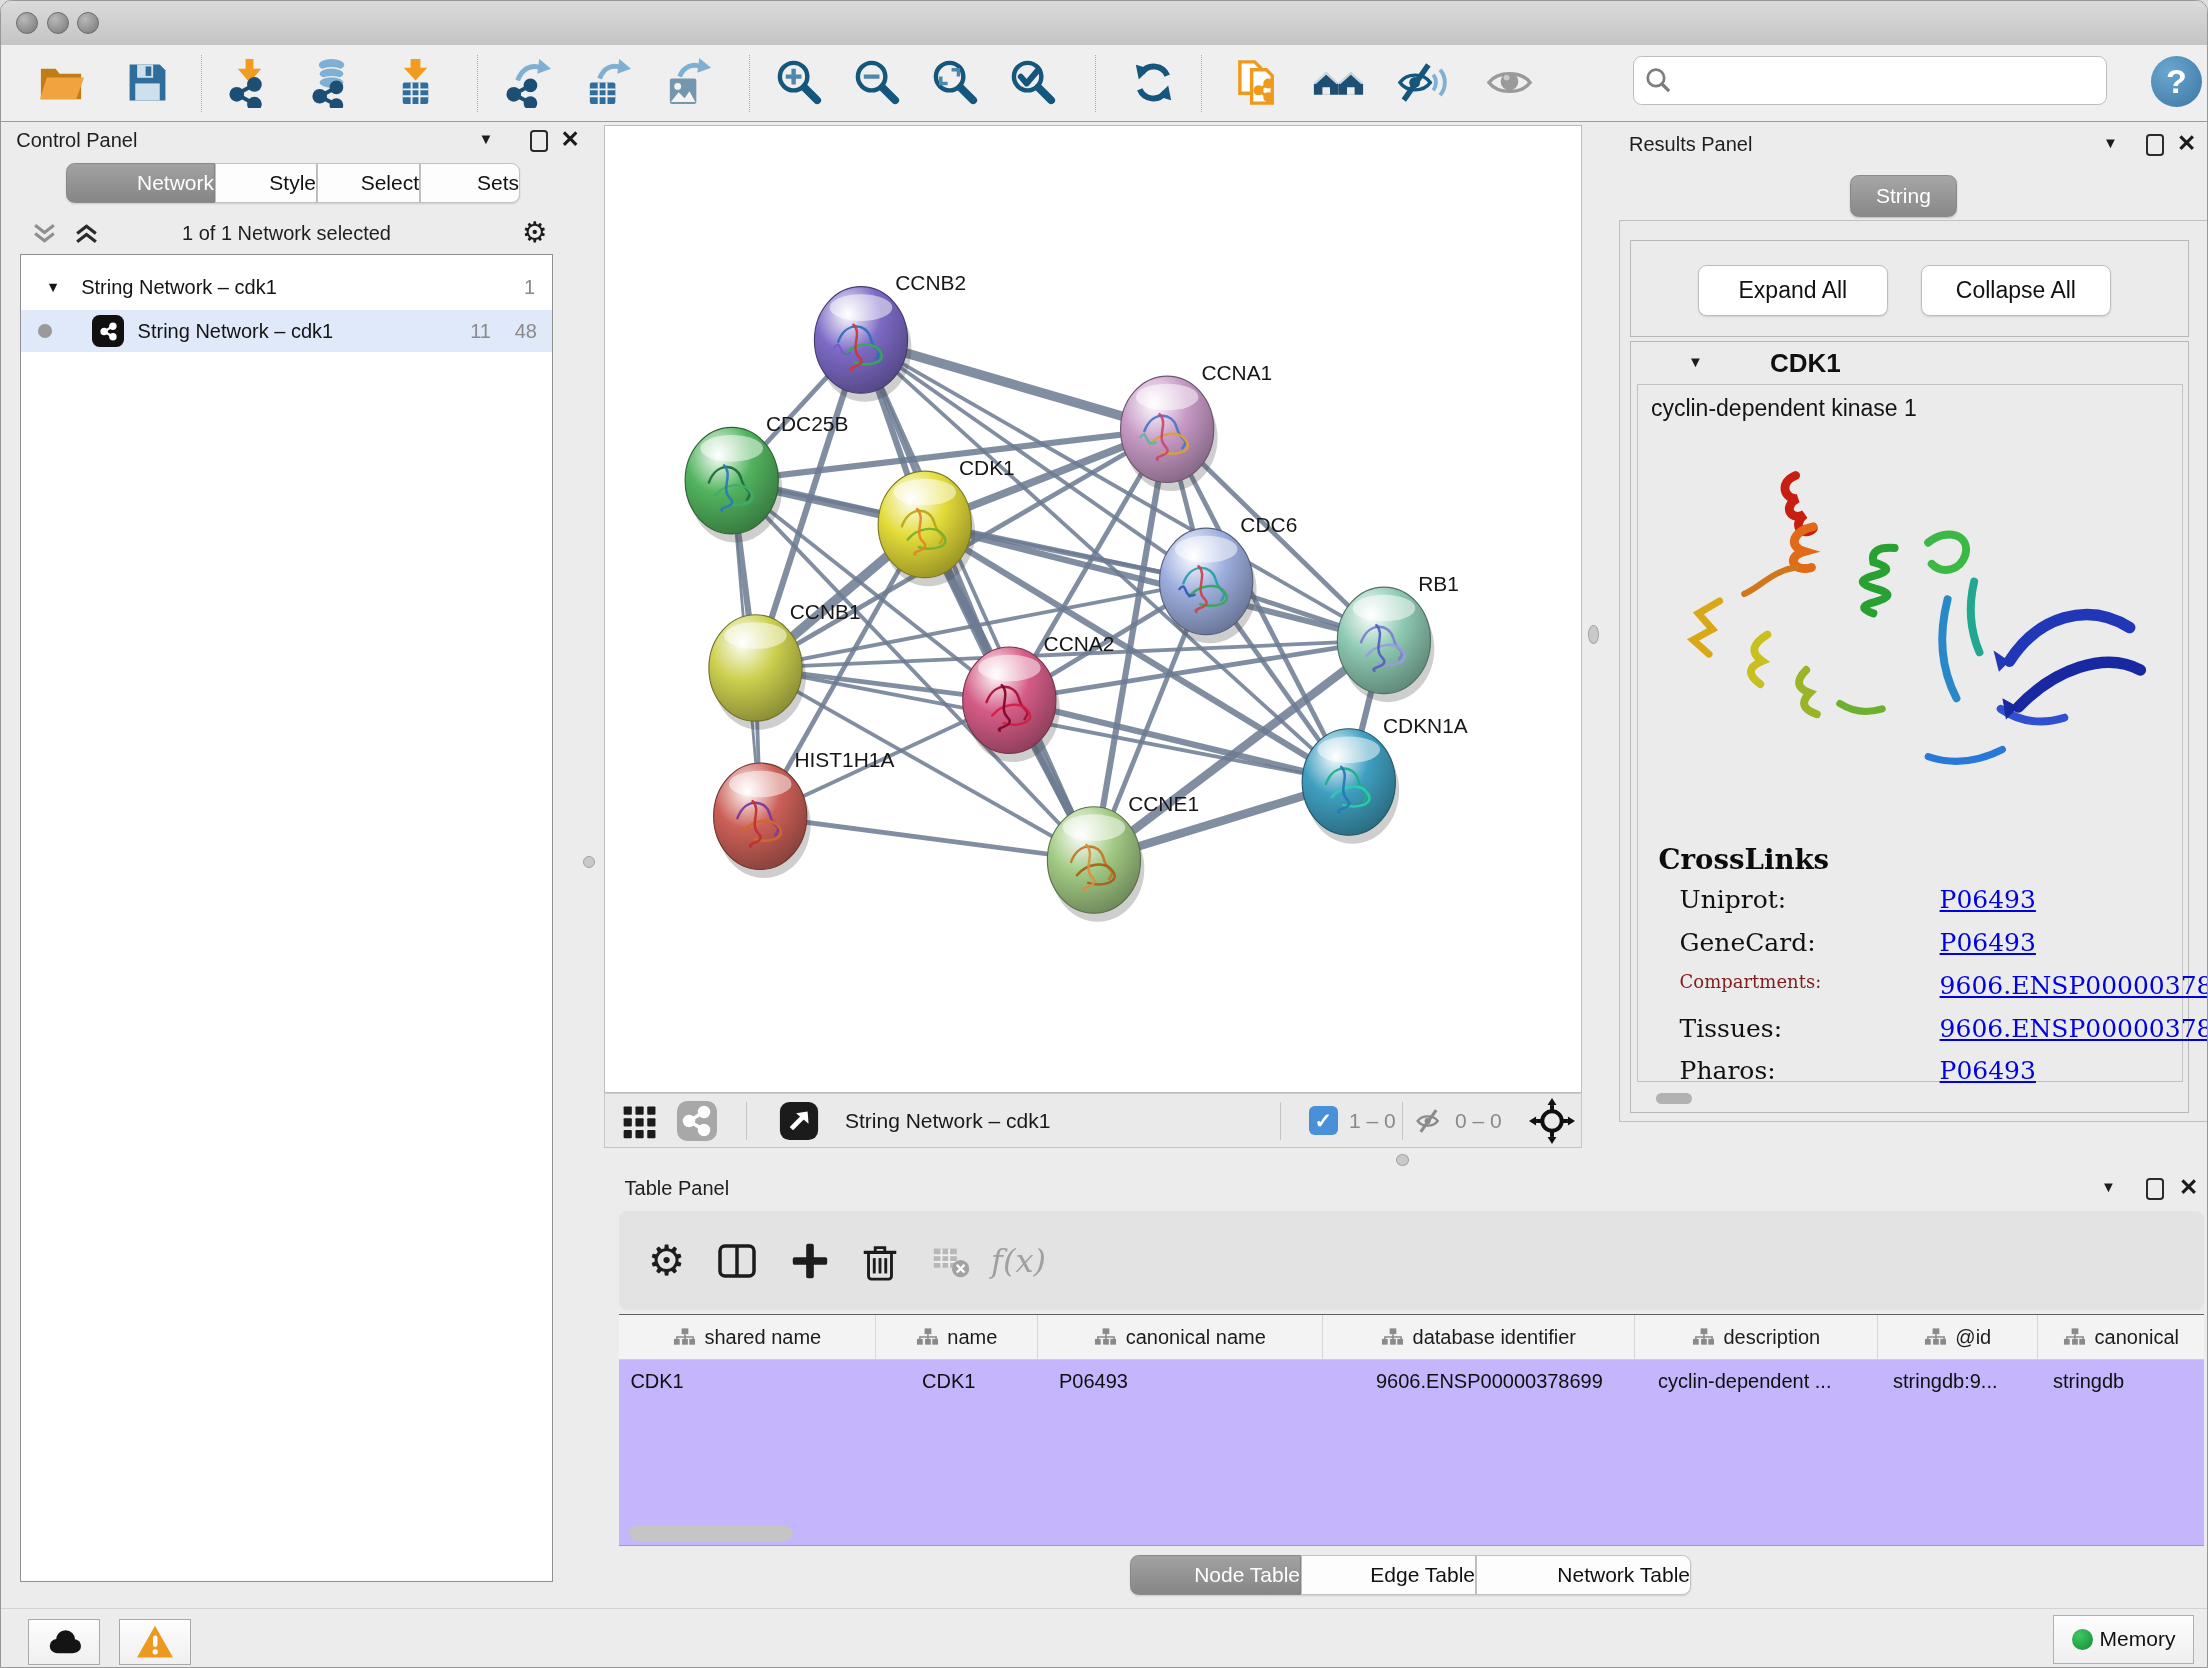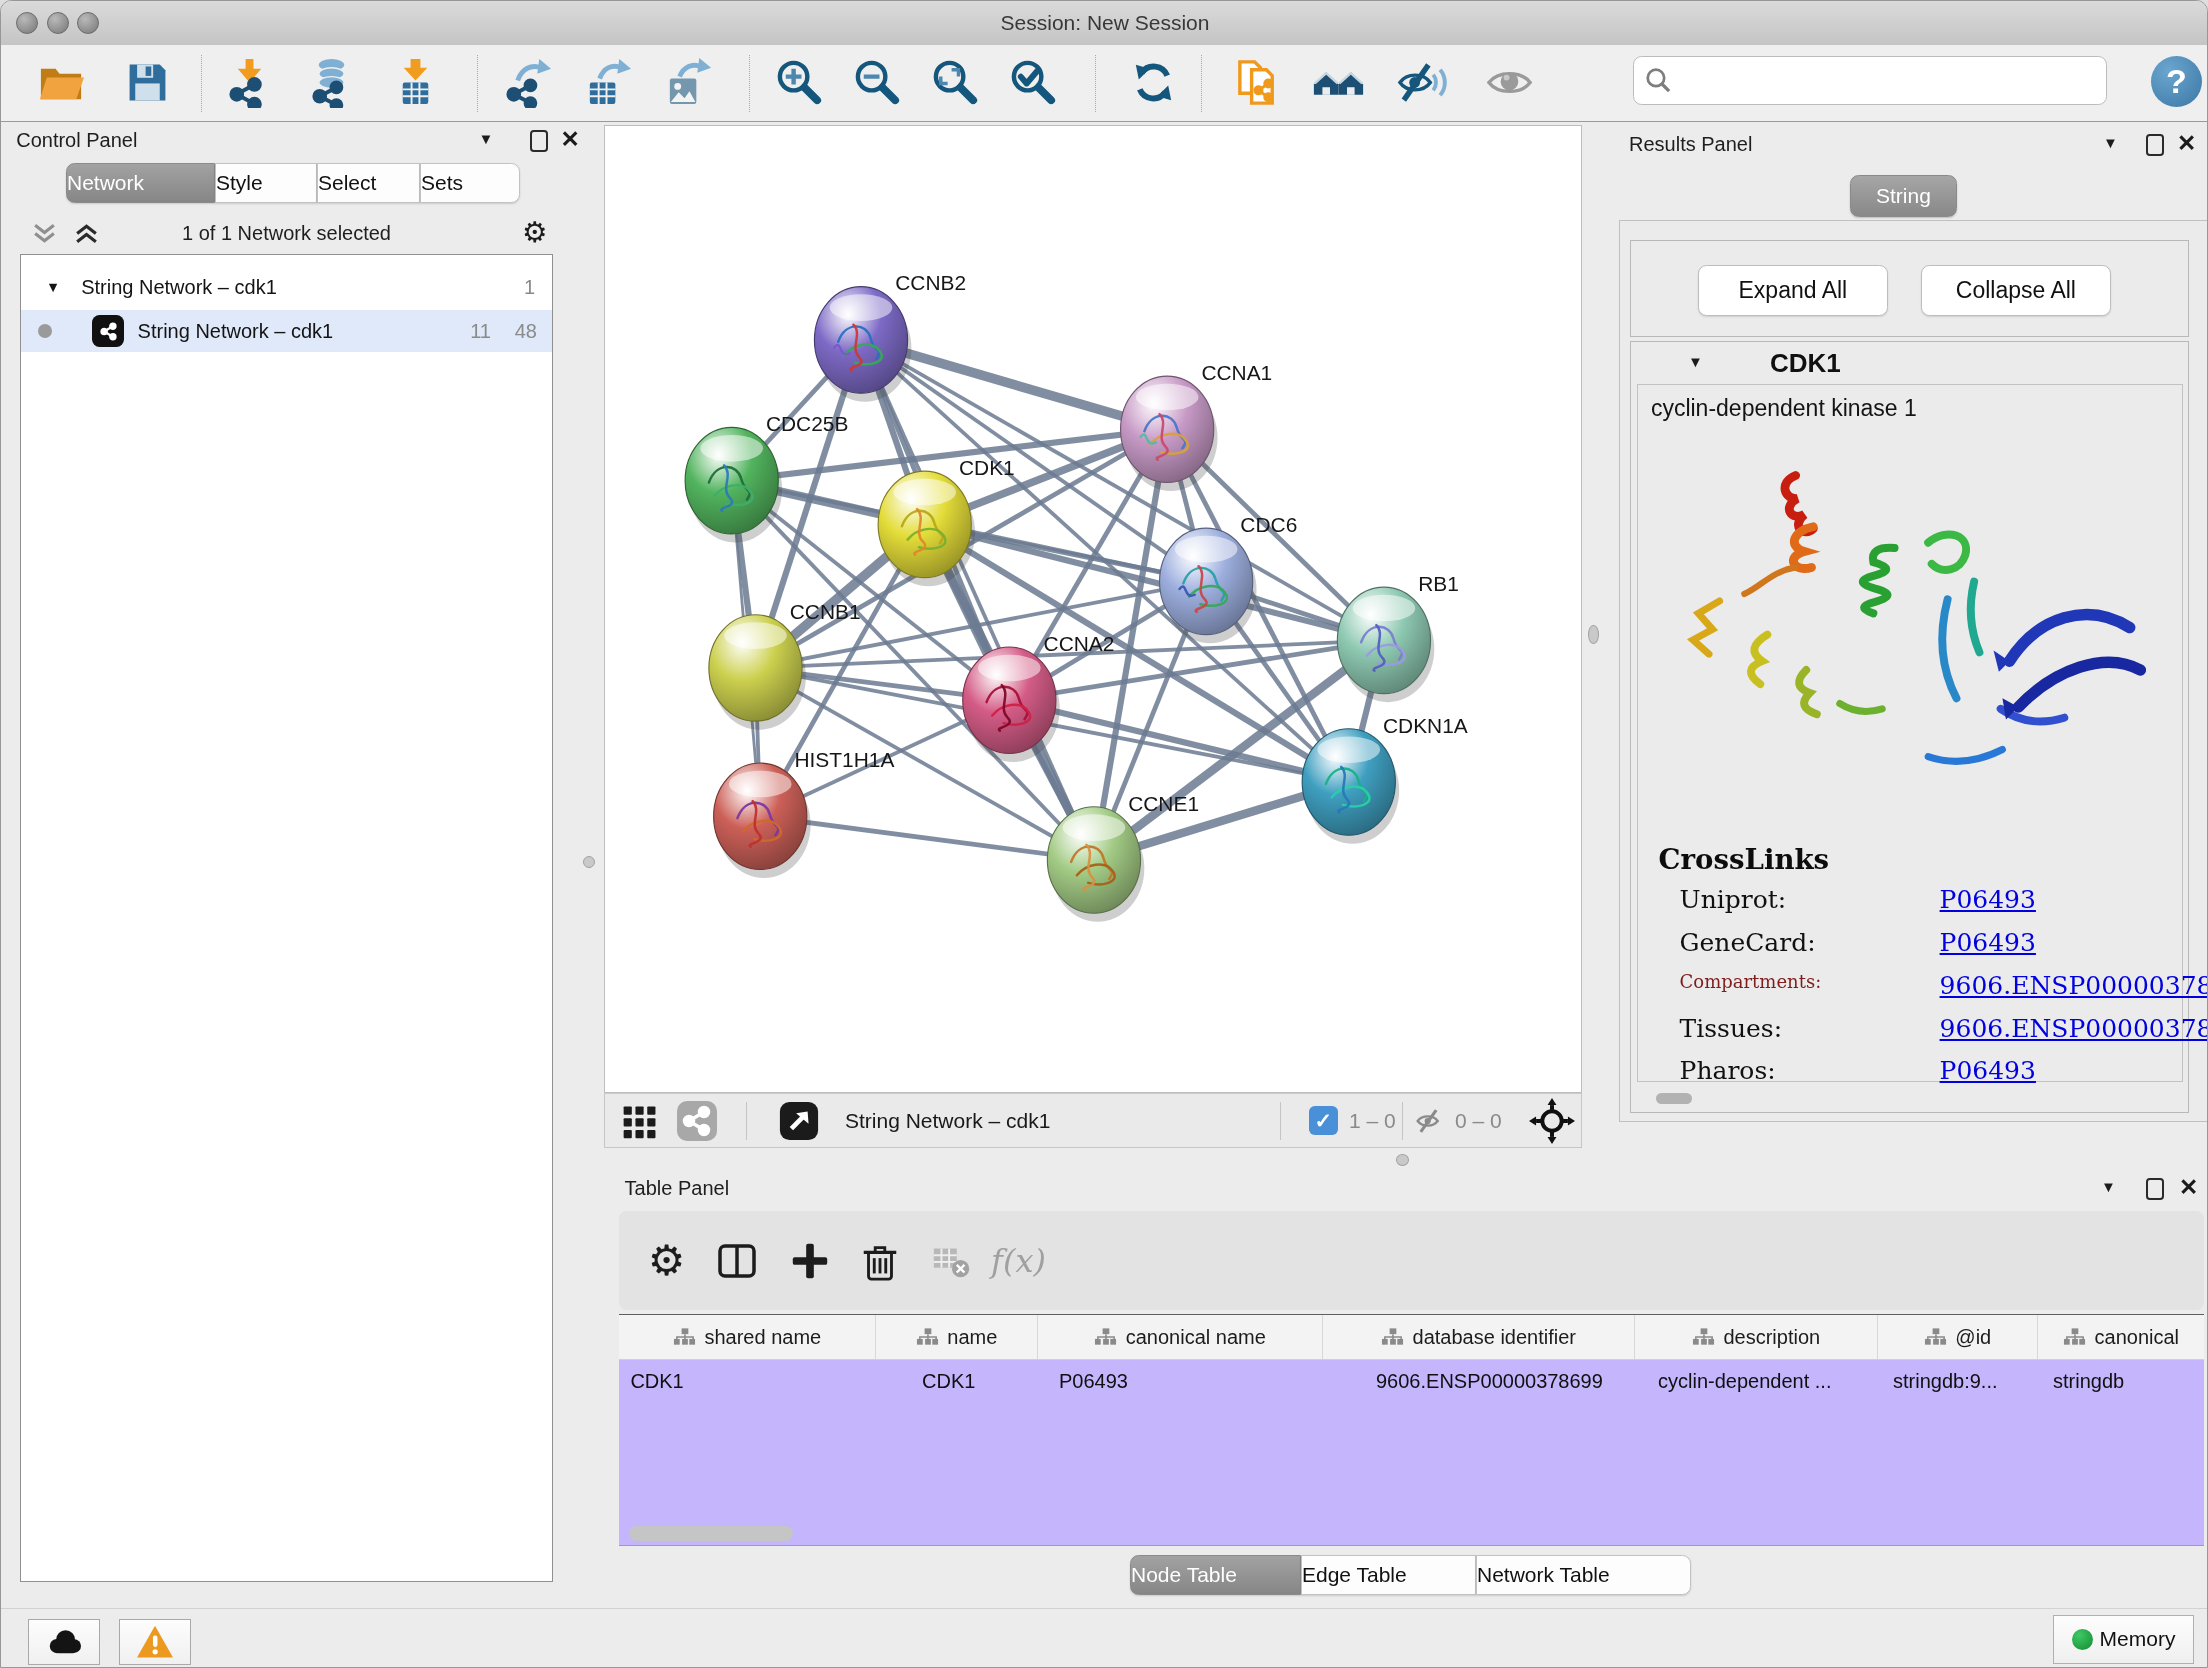--- a/index.html
+++ b/index.html
@@ -22,21 +22,21 @@
   .searchwrap input{border:none;outline:none;flex:1;font-size:21px;font-family:"Liberation Sans",sans-serif;background:transparent;}
   .helpbtn{left:2150px;top:11.4px;width:51px;height:51px;border-radius:50%;
      background:radial-gradient(circle at 35% 30%,#6aa6cf,#3b77a3);color:#fff;font-size:34px;font-weight:bold;
      display:flex;align-items:center;justify-content:center;}
   
   .phead{font-size:20px;color:#1e1e1e;}
   .x-ico{font-size:23px;font-weight:bold;color:#1b1b1b;}
   .sq-ico{width:18px;height:22px;border:2.4px solid #2a2a2a;border-radius:3.8px;box-sizing:border-box;}
   
   .seg{display:flex;}
-  .seg .tab{height:40px;display:flex;align-items:center;justify-content:flex-start;font-size:21px;
+  .seg .tab{height:40px;display:flex;align-items:center;justify-content:flex-end;font-size:21px;
      background:#fdfdfd;border:1px solid #c2c2c2;color:#111;box-sizing:border-box;box-shadow:0 1px 1.9px rgba(0,0,0,.15);}
   .seg .tab.sel{background:linear-gradient(#a2a2a2,#868686);color:#fff;border-color:#8a8a8a;}
   .seg .tab:first-child{border-radius:8.6px 0 0 8.6px;}
   .seg .tab:last-child{border-radius:0 8.6px 8.6px 0;}
   .tab.single{border-radius:8.6px;height:40px;padding:0 25px;display:flex;align-items:center;font-size:21px;
      background:linear-gradient(#a6a6a6,#888);color:#fff;border:1px solid #8a8a8a;box-shadow:0 1px 1.9px rgba(0,0,0,.2);}
   
   .clistbox{left:19px;top:253px;width:533px;height:1328px;background:#fff;border:1.9px solid #909090;box-sizing:border-box;}
   .crow{position:absolute;left:0;width:100%;height:42px;display:flex;align-items:center;font-size:20px;color:#141414;}
   .crow .cnt{color:#8a8a8a;}
@@ -78,21 +78,20 @@
 </style>
 </head>
 <body>
 
 <div class="win">
 
   <div class="abs titlebar">
     <div class="abs tl" style="left:15px"></div>
     <div class="abs tl" style="left:46px"></div>
     <div class="abs tl" style="left:76px"></div>
-    <div class="abs wtitle">Session: New Session</div>
   </div>
 
   <div class="abs toolbar">
     <div class="abs tbtn" style="left:34px">
       <svg width="51" height="51" viewBox="0 0 52 52">
           <path d="M5 12h15l4 5h22v26H5z" fill="#c17d15"></path>
           <path d="M11 21h38l-8 22H4z" fill="#f0a33f"></path>
         </svg>
     </div>
     <div class="abs tbtn" style="left:120px">

